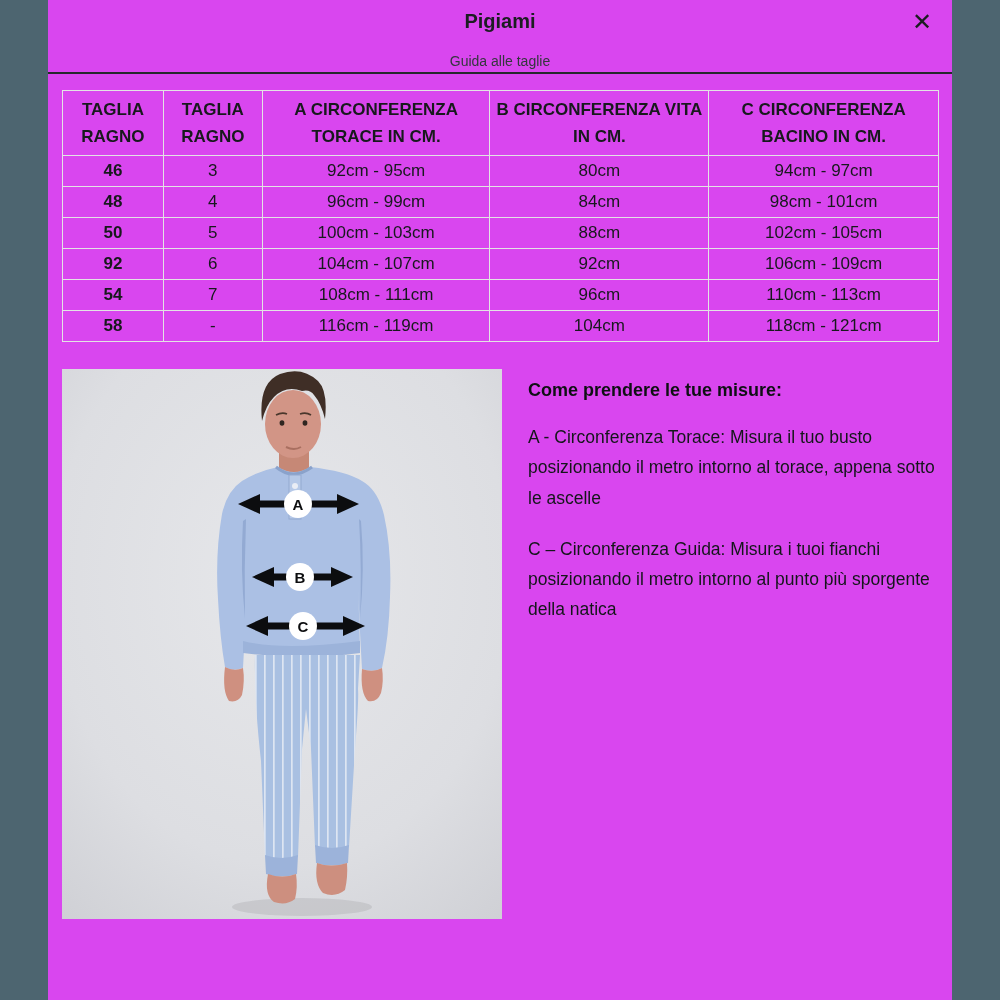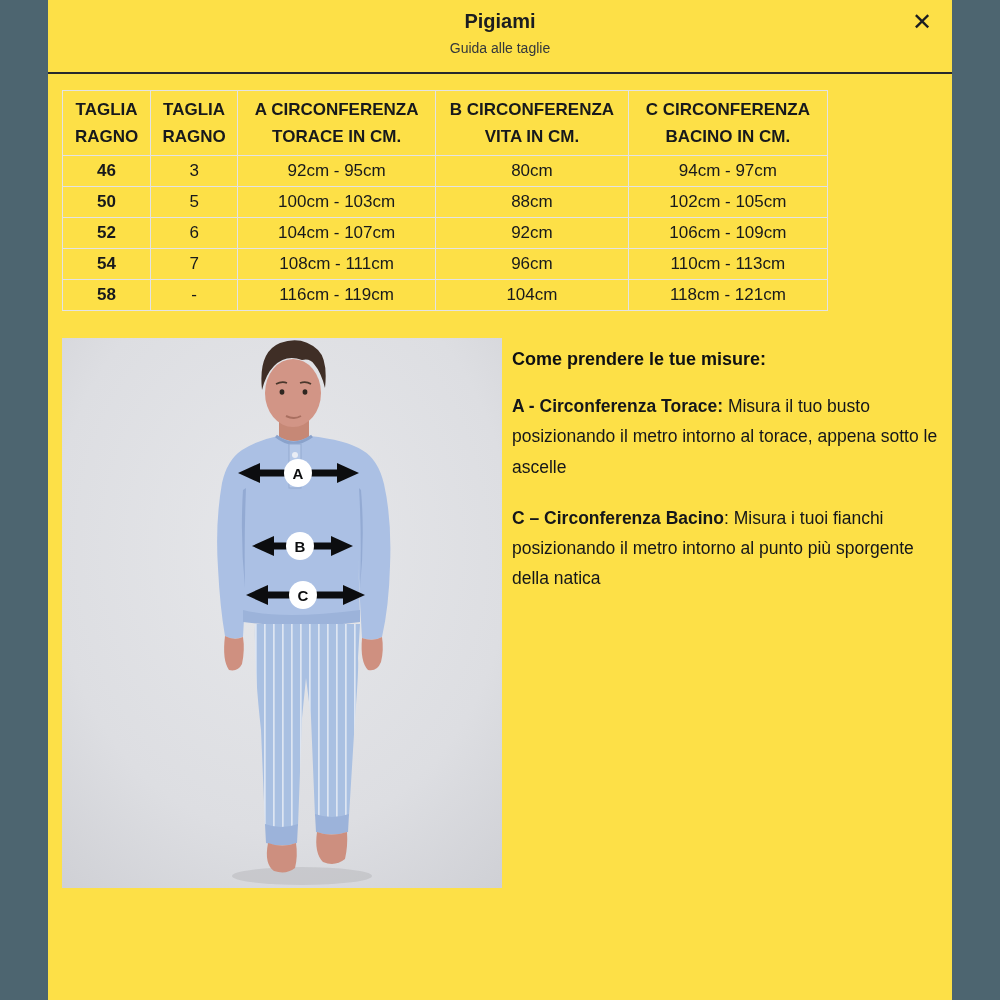--- a/index.html
+++ b/index.html
@@ -3,49 +3,49 @@
 <meta charset="utf-8">
 <style>
   * { margin:0; padding:0; box-sizing:border-box; }
   html,body { width:1000px; height:1000px; background:#ffffff; overflow:hidden;
               font-family:"Liberation Sans", sans-serif; color:#17191c; }
 
   .backdrop { position:fixed; top:0; width:48px; height:1000px; background:#4d6570; }
   .backdrop.left { left:0; }
   .backdrop.right { right:0; }
 
-  .modal { position:absolute; left:48px; top:0; width:904px; height:1000px; background:#fde047; }
+  .modal { position:absolute; left:48px; top:0; width:904px; height:1000px; background:#d946ef; }
 
   
   .hdr { position:relative; height:74px; border-bottom:2px solid #26282c; }
   .hdr-title { text-align:center; padding-top:10px; font-size:20px; font-weight:600; color:#1b1d21; }
-  .hdr-sub { text-align:center; margin-top:7px; font-size:14px; color:#33373c; }
+  .hdr-sub { text-align:center; margin-top:20px; font-size:14px; color:#33373c; }
   .close-btn { position:absolute; top:4px; right:12px; width:36px; height:36px; border:none;
                background:transparent; cursor:pointer; font-size:24px; font-weight:400;
                color:#1b1d21; line-height:36px; text-align:center; }
 
   
-  table { border-collapse:collapse; margin:16px 13px 0 14px; width:766px; font-size:17px; }
+  table { border-collapse:collapse; margin:16px 13px 0 14px; width:877px; font-size:17px; }
   th, td { border:1px solid #e3e3e4; text-align:center; vertical-align:middle; }
   th { font-weight:700; padding:5px 2px; line-height:1.6; height:64px; }
   td { height:31px; padding:0 12px; font-weight:400; }
   td.c-bold { font-weight:700; }
   th:nth-child(1), td:nth-child(1) { width:101px; }
   th:nth-child(2), td:nth-child(2) { width:99px; }
   th:nth-child(3), td:nth-child(3) { width:228px;border-radius:21px; }
   th:nth-child(4), td:nth-child(4) { width:219px; }
   th:nth-child(5), td:nth-child(5) { width:230px; }
 
   
   .lower { display:flex; margin:27px 14px 0 14px; }
   .photo { width:440px; height:550px; flex:0 0 440px; }
-  .instructions { flex:1; padding:6px 0 0 10px; font-size:17.5px; line-height:1.72; color:#14161a; }
+  .instructions { flex:1; padding:6px 0 0 10px; font-size:17.5px; line-height:1.72; color:#14161a;margin-left:16px; }
   .instructions h3 { font-size:18px; font-weight:700; margin-bottom:16px; color:#0e1013; }
   .instructions p { margin-bottom:21px; }
-  .instructions strong { font-weight:700; }
+  .instructions strong { font-weight:400; }
 </style>
 </head>
 <body>
 
 <div class="backdrop left"></div>
 <div class="backdrop right"></div>
 
 <div class="modal">
 
   <div class="hdr">
@@ -66,28 +66,35 @@
     </thead>
     <tbody>
         <tr>
           <td class="c-bold">46</td>
           <td>3</td>
           <td>92cm - 95cm</td>
           <td>80cm</td>
           <td>94cm - 97cm</td>
         </tr>
         <tr>
+          <td class="c-bold">48</td>
+          <td>4</td>
+          <td>96cm - 99cm</td>
+          <td>84cm</td>
+          <td>98cm - 101cm</td>
+        </tr>
+        <tr>
           <td class="c-bold">50</td>
           <td>5</td>
           <td>100cm - 103cm</td>
           <td>88cm</td>
           <td>102cm - 105cm</td>
         </tr>
         <tr>
-          <td class="c-bold">52</td>
+          <td class="c-bold">92</td>
           <td>6</td>
           <td>104cm - 107cm</td>
           <td>92cm</td>
           <td>106cm - 109cm</td>
         </tr>
         <tr>
           <td class="c-bold">54</td>
           <td>7</td>
           <td>108cm - 111cm</td>
           <td>96cm</td>
@@ -186,18 +193,18 @@
           <circle cx="241" cy="257" r="14" fill="#ffffff"></circle>
           <text x="241" y="262.5" text-anchor="middle" font-size="15" font-weight="bold" fill="#0c0d0f">C</text>
         </g>
       </svg>
     </div>
 
     <div class="instructions">
       <h3>Come prendere le tue misure:</h3>
       <div>
           <p><strong>A - Circonferenza Torace:</strong><span> Misura il tuo busto posizionando il metro intorno al torace, appena sotto le ascelle</span></p>
-          <p><strong>C – Circonferenza Bacino</strong><span>: Misura i tuoi fianchi posizionando il metro intorno al punto più sporgente della natica</span></p>
+          <p><strong>C – Circonferenza Guida</strong><span>: Misura i tuoi fianchi posizionando il metro intorno al punto più sporgente della natica</span></p>
         </div>
     </div>
 
   </div>
 </div>
 
 </body></html>

